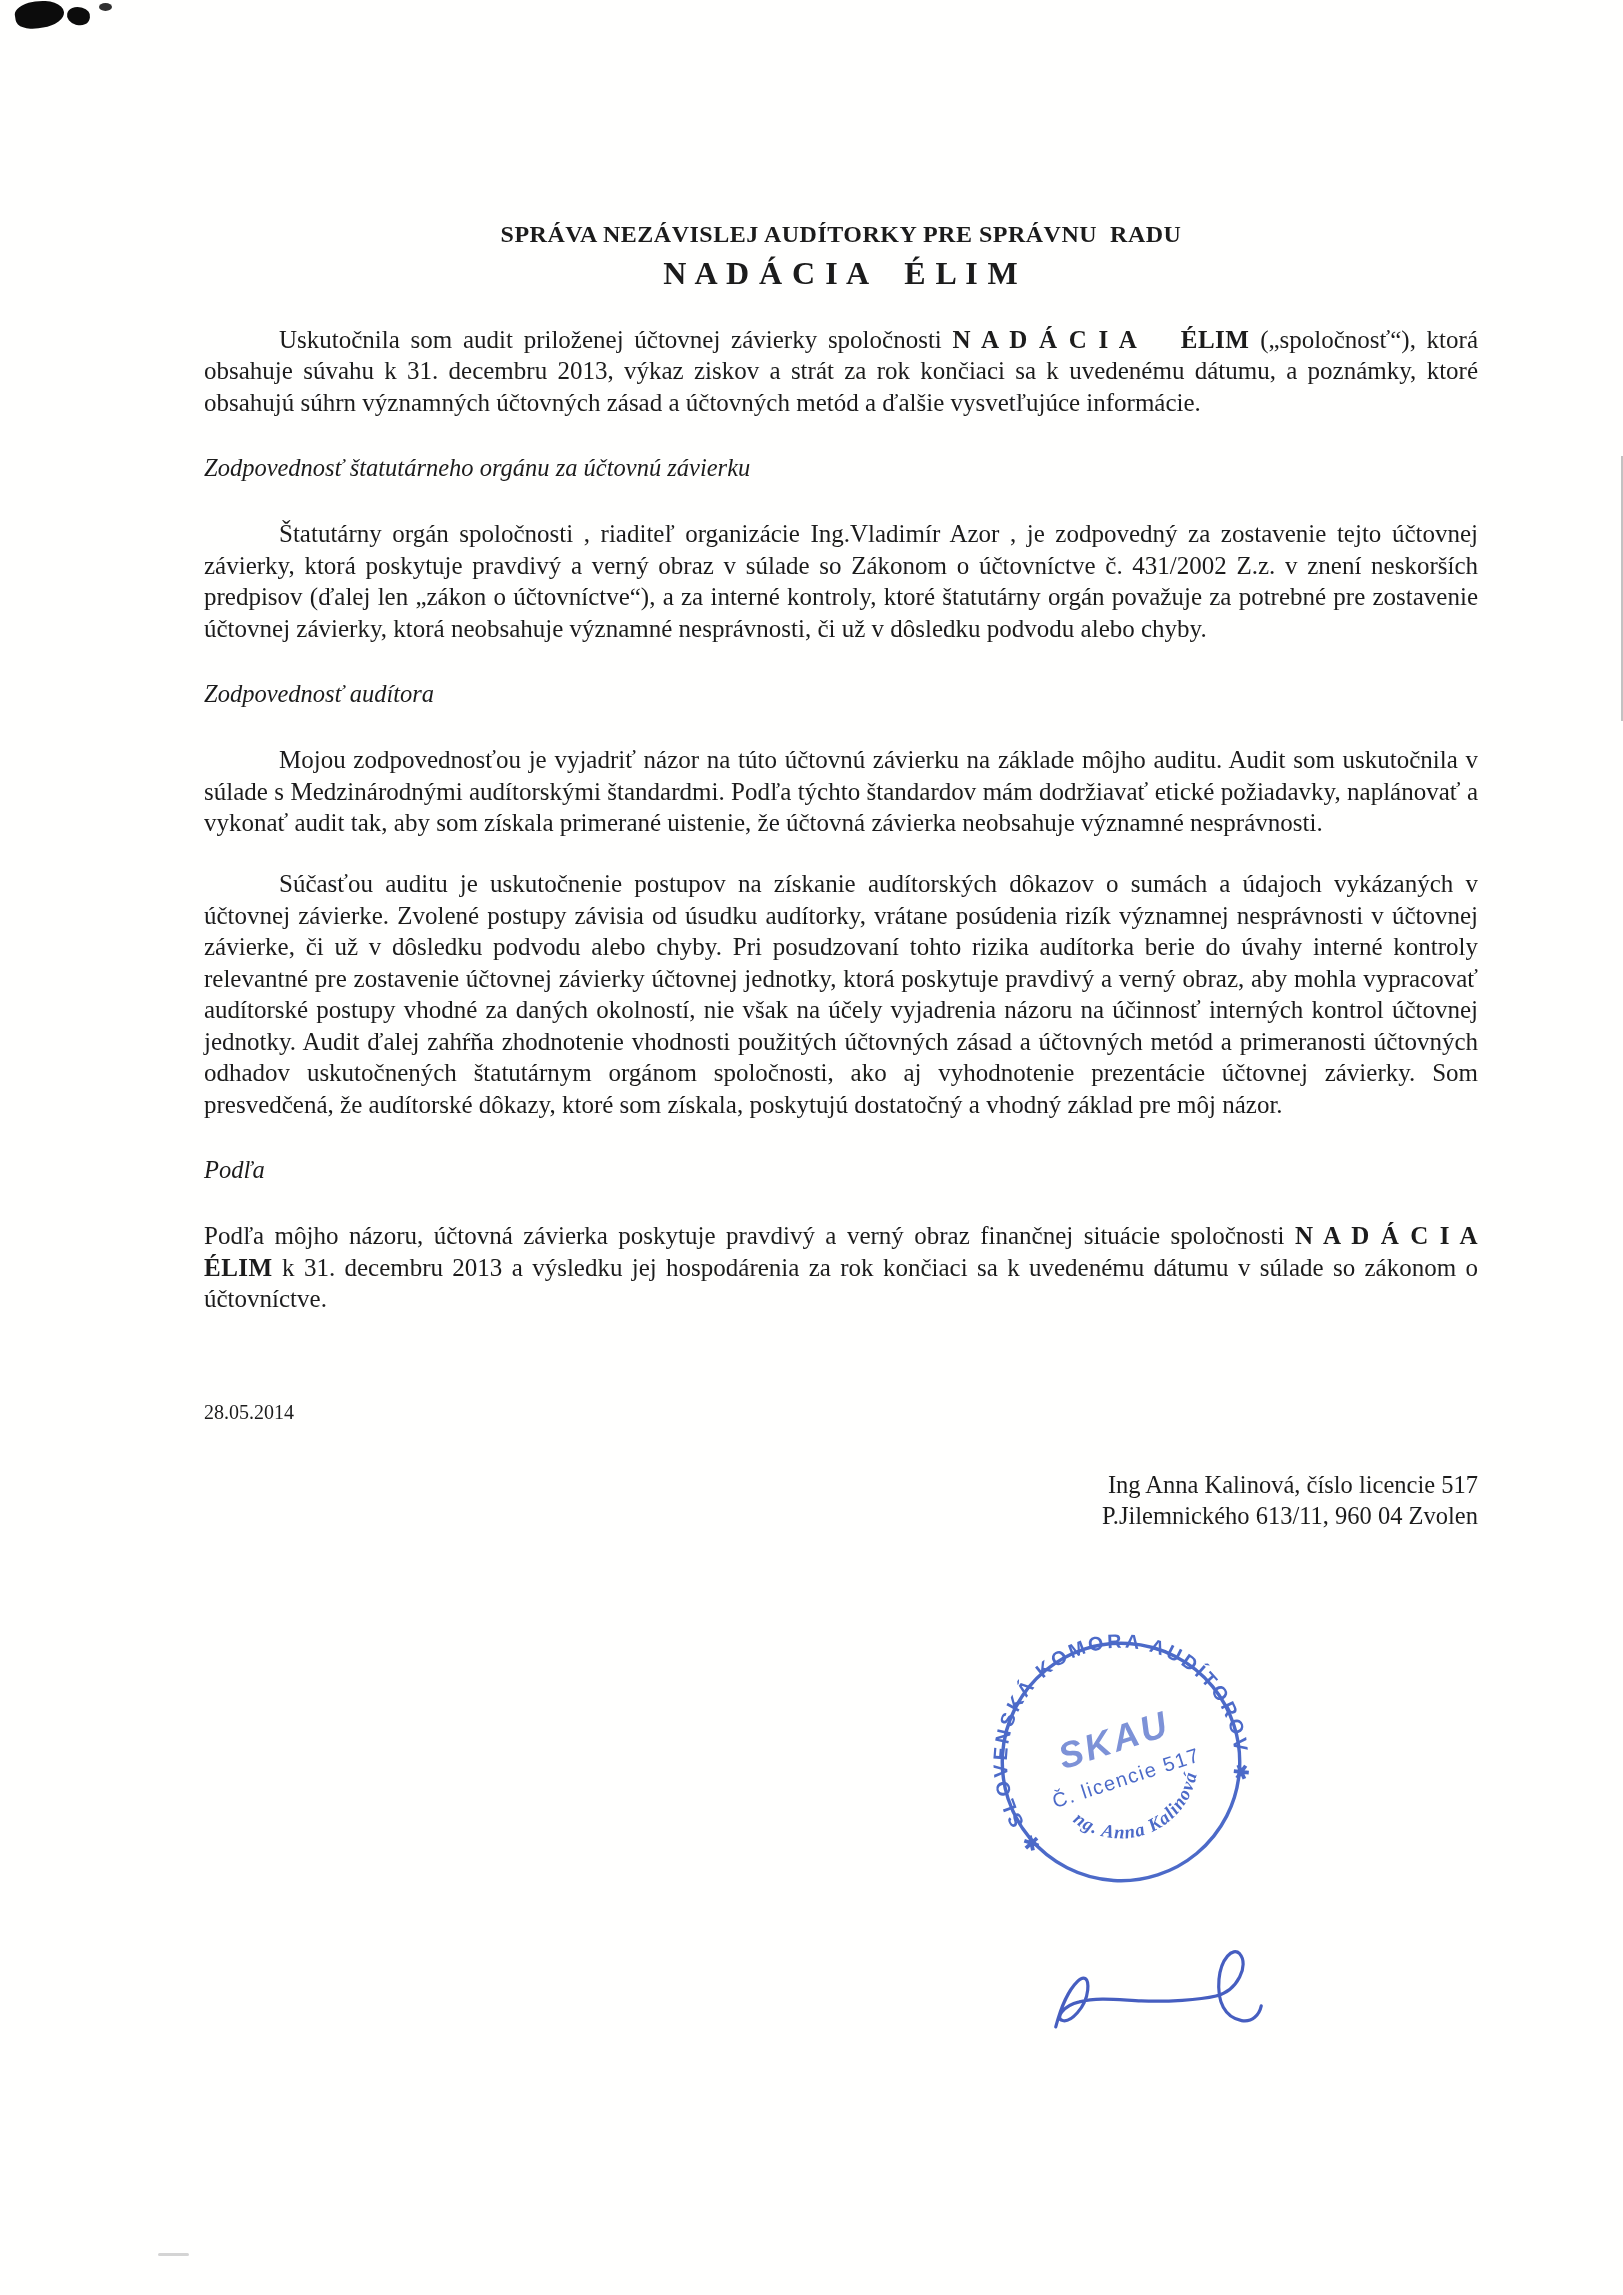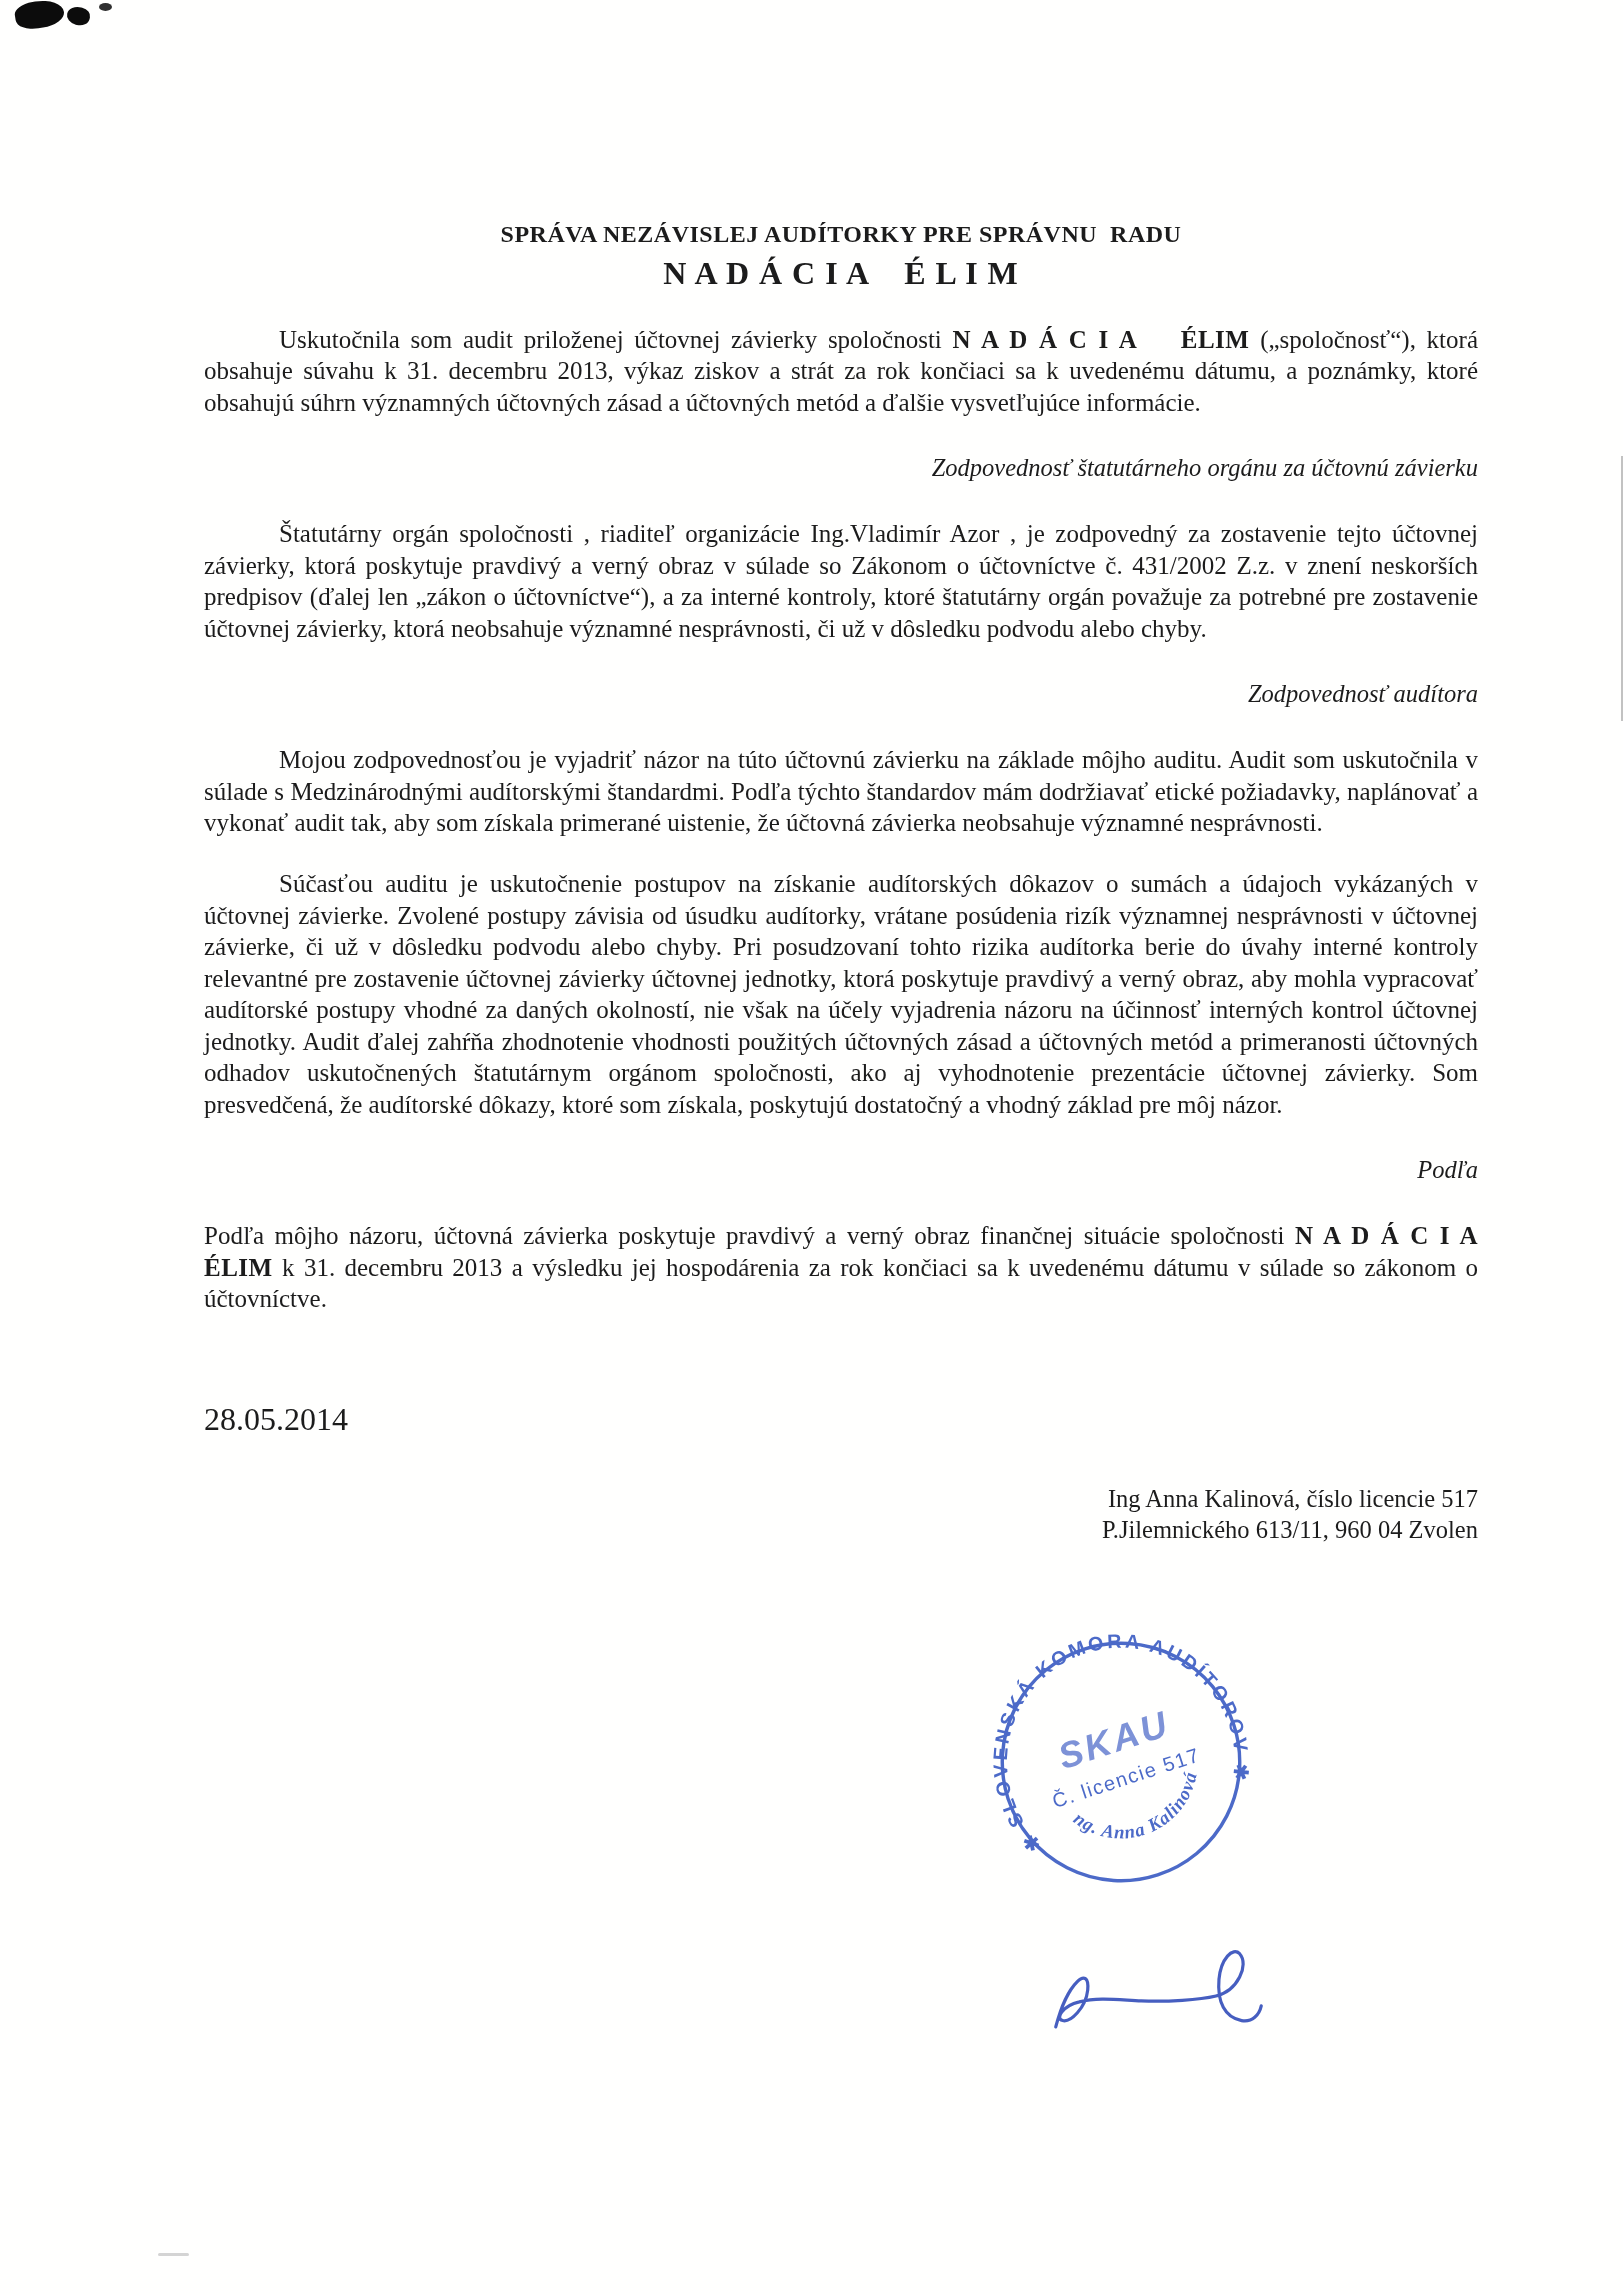--- a/index.html
+++ b/index.html
@@ -51,25 +51,25 @@
     text-align: justify;
     margin: 0 0 29.4px 0;
   }
   p.indent { text-indent: 75px; }
   .company-inline { font-weight: bold; white-space: pre-wrap; letter-spacing: 0.5px; }
 
   .section-heading {
     font-style: italic;
     font-size: 24.5px;
     margin: 36px 0 36px 0;
-    text-align: right;
+    text-align: left;
   }
 
   .date-line {
-    font-size: 32px;
+    font-size: 20px;
     margin: 86px 0 0 0;
   }
   .sig-block {
     font-size: 24.5px;
     line-height: 1.27;
     margin: 45px 0 0 0;
     text-align: right;
   }
 
   

